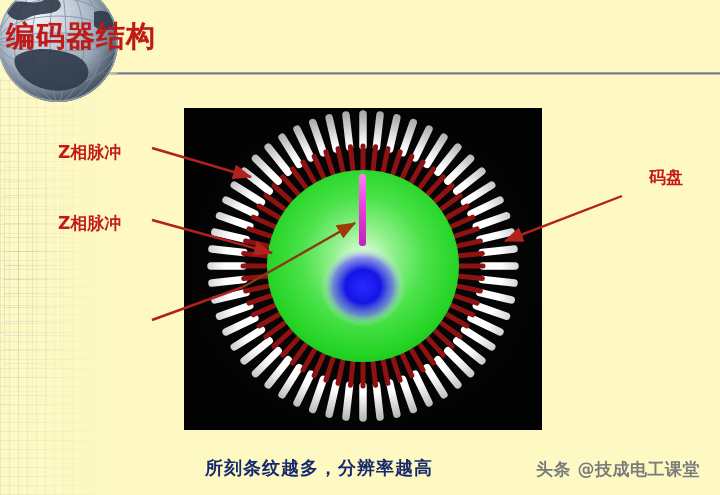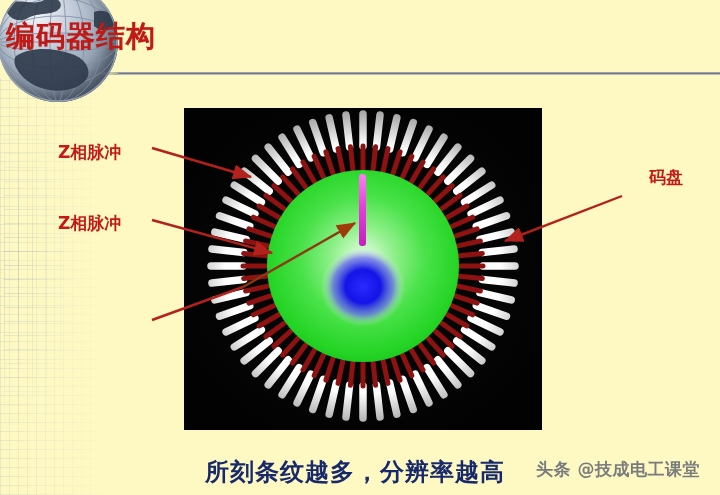--- a/index.html
+++ b/index.html
@@ -77,21 +77,21 @@
   .lbl-b{left:58px;top:212px;}
   .lbl-z{left:58px;top:310px;}
   .lbl-disc{left:627px;top:166px;margin-left:22px;}
 
   
   .leaders{position:absolute;left:0;top:0;width:720px;height:495px;pointer-events:none;}
 
   
   .caption{
     position:absolute;left:205px;top:456px;
-    font-size:24px;font-weight:bold;color:#17296b;
+    font-size:18px;font-weight:bold;color:#17296b;
     letter-spacing:1px;white-space:nowrap;
     font-family:"DejaVu Sans","Liberation Sans",sans-serif;
   }
   .watermark{
     position:absolute;left:536px;top:458px;
     font-size:17px;font-weight:bold;color:#6e7277;opacity:.92;
     white-space:nowrap;letter-spacing:.5px;
     font-family:"DejaVu Sans","Liberation Sans",sans-serif;
   }
 </style>

